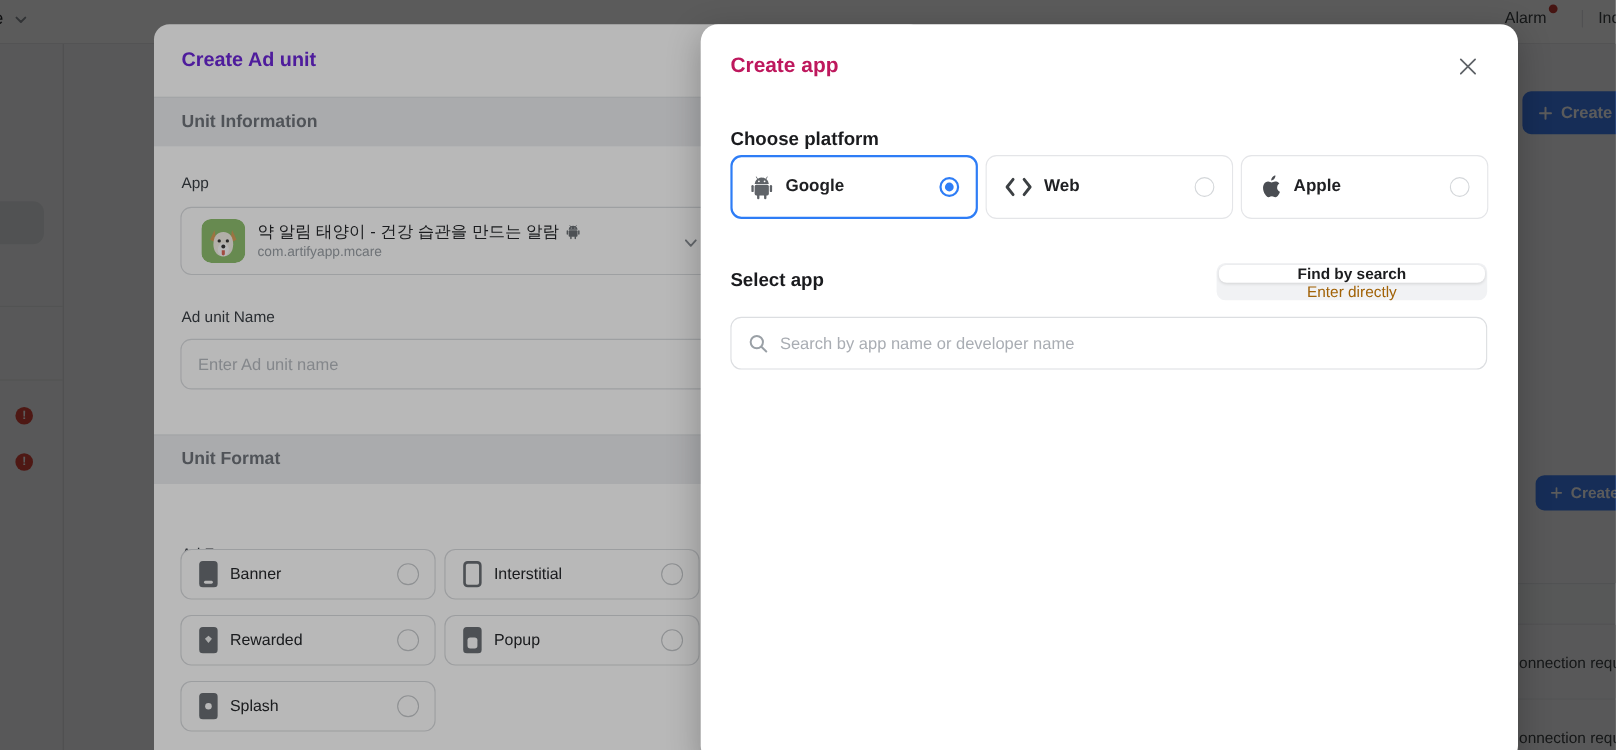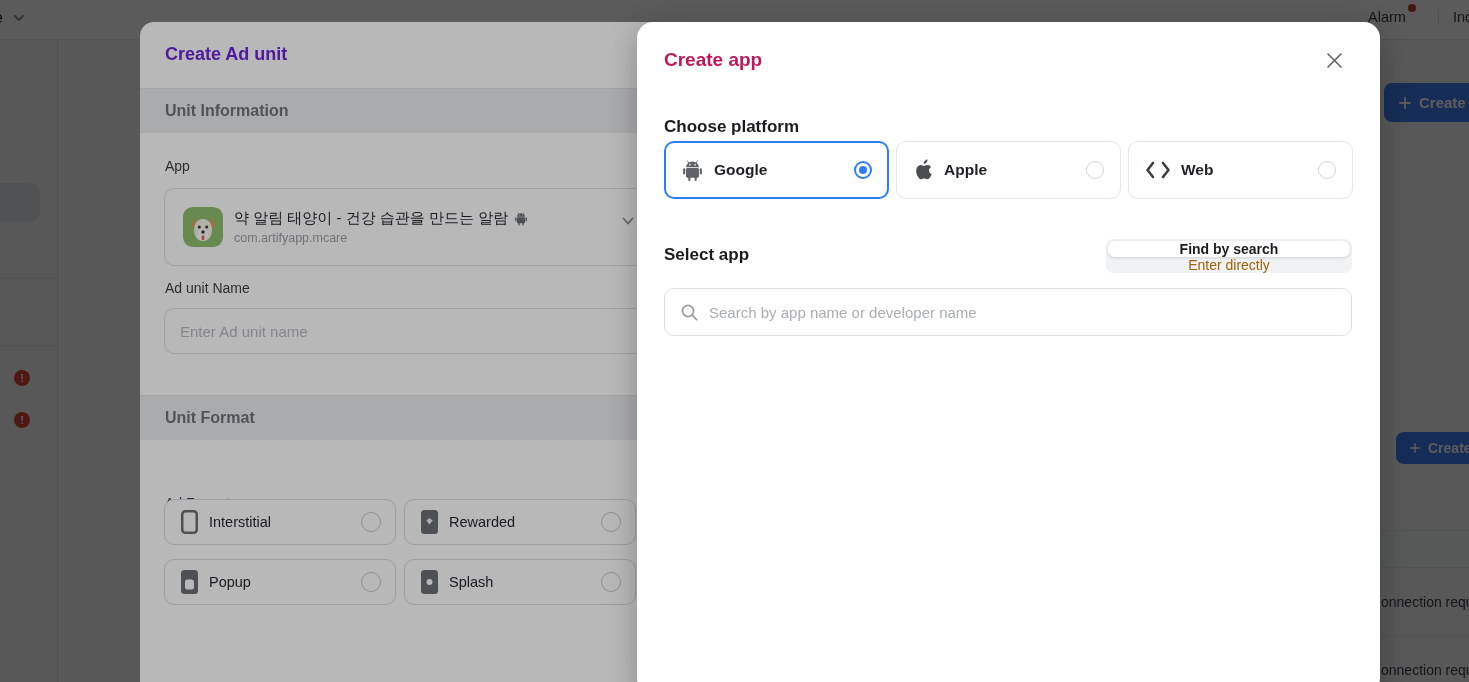--- a/index.html
+++ b/index.html
@@ -39,21 +39,21 @@
 
   
   .modal-left { position:absolute; left:140px; top:22px; width:700px; height:670px;
                 background:#fff; border-radius:14px 14px 0 0; }
   .ml-title { position:absolute; left:25px; top:22px; font-size:18px; font-weight:700; color:#6d28d9; }
   .ml-band { position:absolute; left:0; width:100%; height:45px; background:#eceef0;
              border-top:1px solid #e2e4e7; display:flex; align-items:center; padding-left:25px;
              font-size:16px; font-weight:600; color:#6f747b; }
   .band-1 { top:66px; } .band-2 { top:373px; }
   .ml-label { position:absolute; left:25px; font-size:14px; font-weight:500; color:#3a3f45; }
-  .app-selector { position:absolute; left:24px; top:166px; width:652px; height:78px;
+  .app-selector { position:absolute; left:24px; top:166px; width:652px; height:62px;
                   border:1px solid #dcdee1; border-radius:10px; background:#fff;
                   display:flex; align-items:center; padding:0 18px 0 18px; cursor:pointer; }
   .app-ic { width:40px; height:40px; border-radius:9px; overflow:hidden; flex:0 0 auto; }
   .app-texts { margin-left:11px; }
   .app-name-line { font-size:15px; color:#26282b; display:flex; align-items:center; gap:6px; }
   .app-pkg { font-size:12.5px; color:#9aa0a6; margin-top:3px; }
   .app-chevron { position:absolute; left:455px; top:24px; }
   .ml-input { position:absolute; left:24px; top:286px; width:652px; height:46px;
               border:1px solid #dcdee1; border-radius:10px; font-size:15px; color:#26282b;
               padding:0 15px; outline:none; font-family:"Liberation Sans",sans-serif; }
@@ -201,20 +201,28 @@
 
     <div class="ml-band band-2">
       <span>Unit Format</span>
     </div>
 
     <div class="ml-label" style="top:448px;margin-top:25px;">Ad Format</div>
 
     <div class="fmt-grid">
       <div class="fmt-card">
         <svg width="17" height="24" viewBox="0 0 17 24">
+            <rect width="17" height="24" rx="3.5" fill="#6b7075"></rect>
+            <rect x="4.5" y="18" width="8" height="2.6" rx="1.3" fill="#fff"></rect>
+          </svg>
+        <span class="lbl">Banner</span>
+        <span class="radio"></span>
+      </div>
+      <div class="fmt-card">
+        <svg width="17" height="24" viewBox="0 0 17 24">
             <rect x="1.25" y="1.25" width="14.5" height="21.5" rx="3" fill="none" stroke="#6b7075" stroke-width="2.5"></rect>
           </svg>
         <span class="lbl">Interstitial</span>
         <span class="radio"></span>
       </div>
       <div class="fmt-card">
         <svg width="17" height="24" viewBox="0 0 17 24">
             <rect width="17" height="24" rx="3.5" fill="#6b7075"></rect>
             <path d="M8.5 8l3.2 2.6-3.2 4-3.2-4z" fill="#fff" opacity=".9"></path>
           </svg>
@@ -265,32 +273,32 @@
           </g>
           <circle cx="9.2" cy="7.4" r=".9" fill="#fff"></circle>
           <circle cx="14.8" cy="7.4" r=".9" fill="#fff"></circle>
         </svg>
         <span class="lbl">Google</span>
         <span class="radio-sm on" style="border-color:#2e7df6;">
             <i style="background:#2e7df6;"></i>
           </span>
       </div>
       <div class="plat-card">
-        <svg width="21" height="24" viewBox="0 0 20 24">
-          <path fill="#4a4d52" d="M15.5 12.6c0-2.4 2-3.6 2.1-3.7-1.1-1.7-2.9-1.9-3.5-1.9-1.5-.2-2.9.9-3.6.9-.7 0-1.9-.9-3.1-.9-1.6 0-3.1.9-3.9 2.4-1.7 2.9-.4 7.2 1.2 9.5.8 1.2 1.7 2.4 3 2.4 1.2-.1 1.7-.8 3.1-.8s1.9.8 3.1.8c1.3 0 2.1-1.2 2.9-2.3.9-1.3 1.3-2.6 1.3-2.7-.1-.1-2.6-1-2.6-3.7zM13 4.6c.6-.8 1.1-1.9 1-3-.9 0-2.1.6-2.8 1.5-.6.7-1.2 1.9-1 2.9 1 .1 2.1-.5 2.8-1.4z"></path>
-        </svg>
-        <span class="lbl">Apple</span>
-        <span class="radio-sm"></span>
-      </div>
-      <div class="plat-card">
         <svg width="26" height="20" viewBox="0 0 26 20">
           <path d="M8 3l-5.5 7L8 17" fill="none" stroke="#3c4043" stroke-width="2.6" stroke-linecap="round" stroke-linejoin="round"></path>
           <path d="M18 3l5.5 7L18 17" fill="none" stroke="#3c4043" stroke-width="2.6" stroke-linecap="round" stroke-linejoin="round"></path>
         </svg>
         <span class="lbl">Web</span>
+        <span class="radio-sm"></span>
+      </div>
+      <div class="plat-card">
+        <svg width="21" height="24" viewBox="0 0 20 24">
+          <path fill="#4a4d52" d="M15.5 12.6c0-2.4 2-3.6 2.1-3.7-1.1-1.7-2.9-1.9-3.5-1.9-1.5-.2-2.9.9-3.6.9-.7 0-1.9-.9-3.1-.9-1.6 0-3.1.9-3.9 2.4-1.7 2.9-.4 7.2 1.2 9.5.8 1.2 1.7 2.4 3 2.4 1.2-.1 1.7-.8 3.1-.8s1.9.8 3.1.8c1.3 0 2.1-1.2 2.9-2.3.9-1.3 1.3-2.6 1.3-2.7-.1-.1-2.6-1-2.6-3.7zM13 4.6c.6-.8 1.1-1.9 1-3-.9 0-2.1.6-2.8 1.5-.6.7-1.2 1.9-1 2.9 1 .1 2.1-.5 2.8-1.4z"></path>
+        </svg>
+        <span class="lbl">Apple</span>
         <span class="radio-sm"></span>
       </div>
     </div>
 
     <div class="mr-h2" style="top:223px;">Select app</div>
 
     <div class="tabs">
       <span class="tab active">Find by search</span>
       <span class="tab">Enter directly</span>
     </div>

